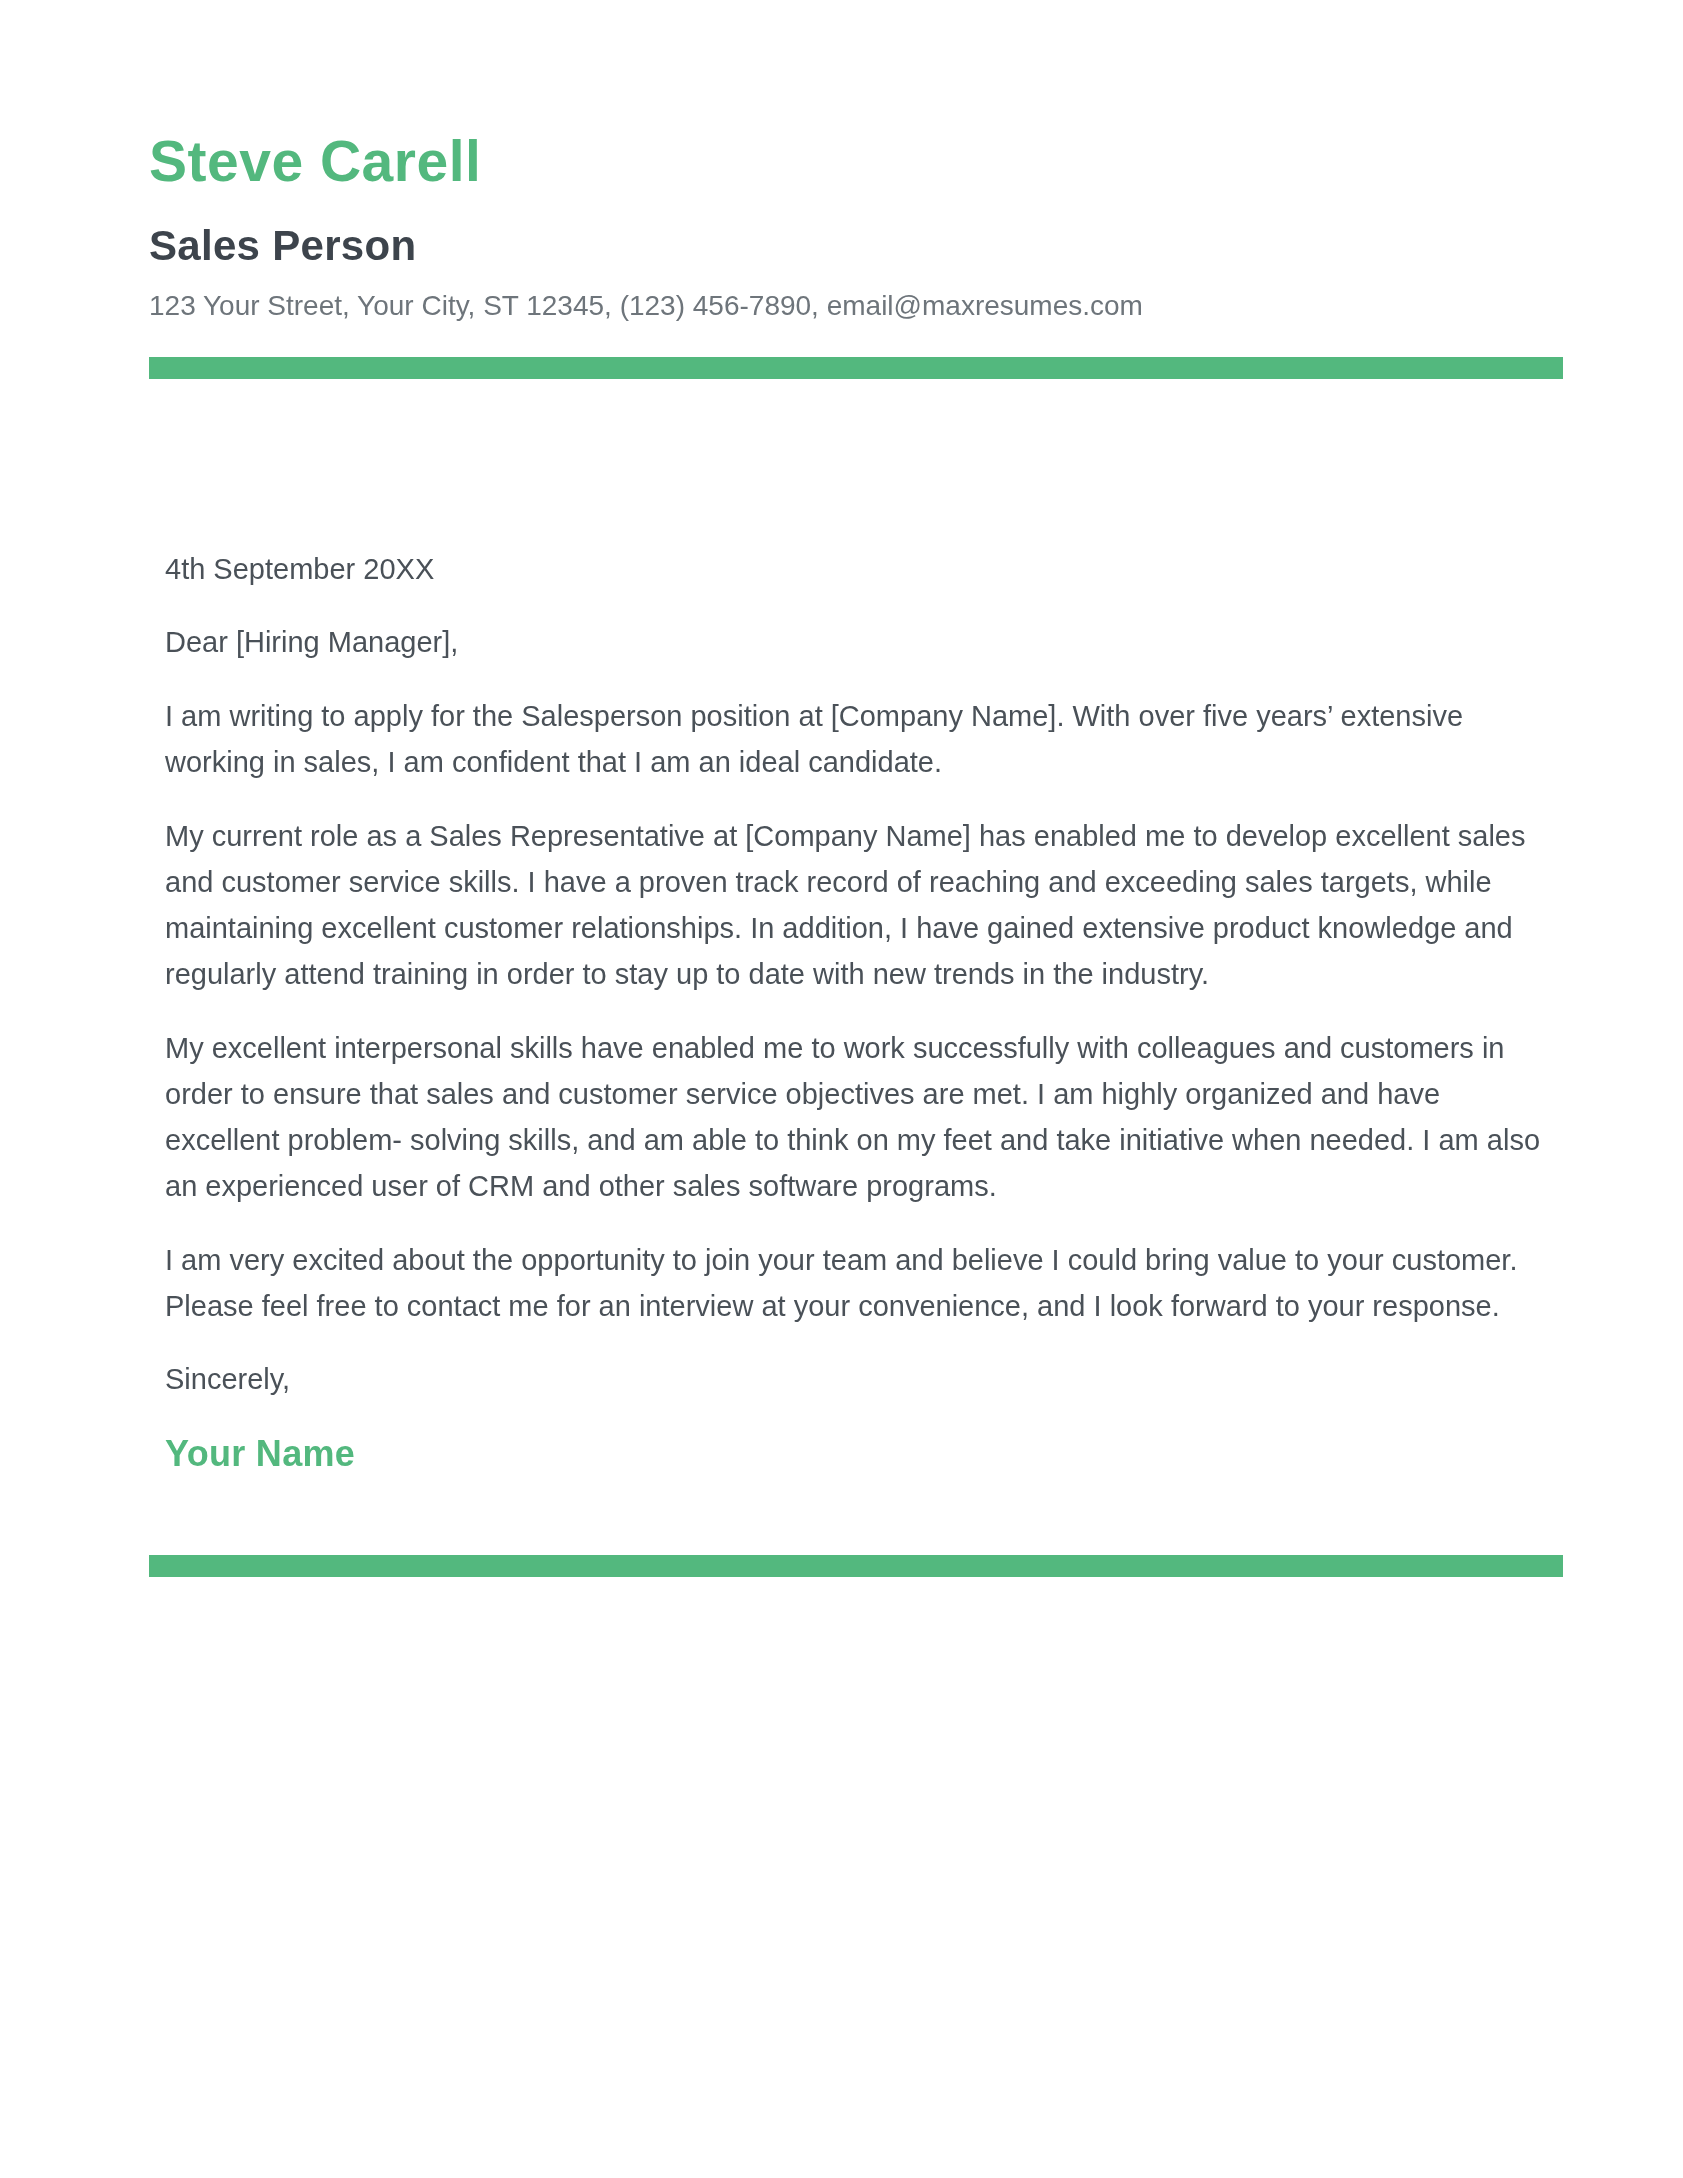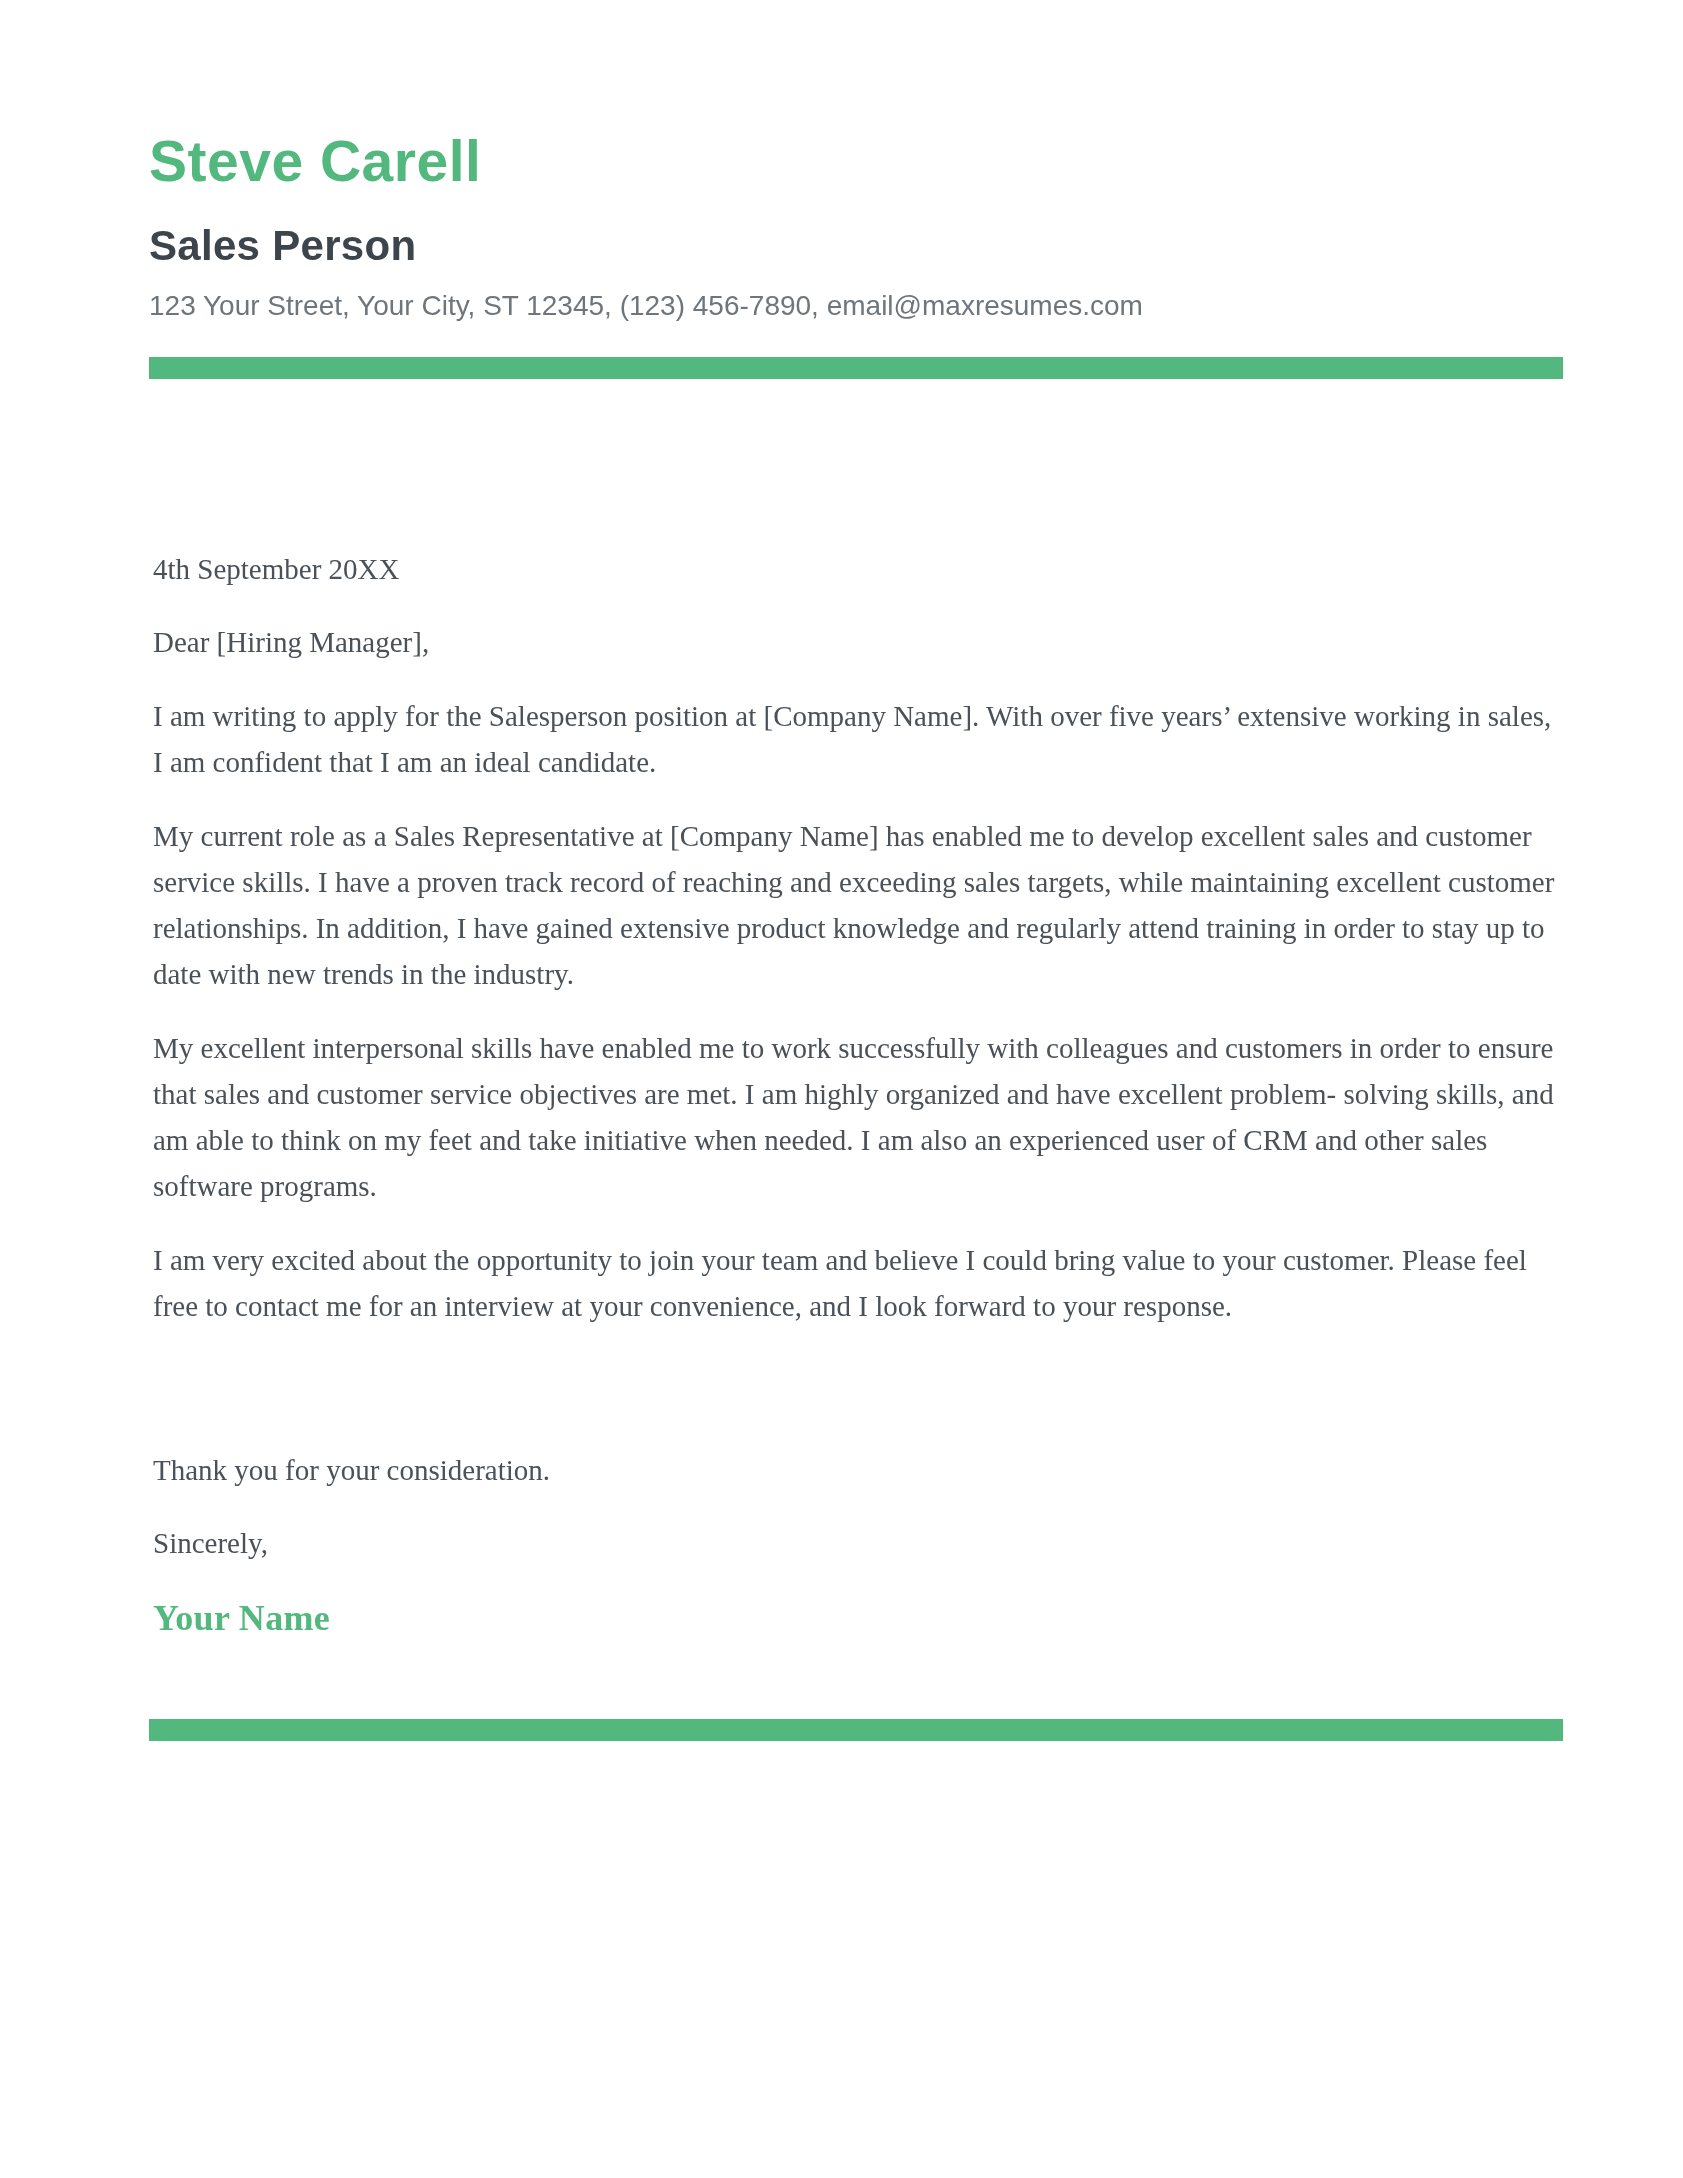--- a/index.html
+++ b/index.html
@@ -43,21 +43,21 @@
   }
   .divider {
     margin-top: 33px;
     width: 100%;
     height: 22px;
     background: var(--accent, #53b87e);
   }
   .divider.bottom {
     margin-top: 79px;
   }
-  .letter p { margin: 4px; font-family: Liberation Serif, serif; }
+  .letter p { margin: 16px; }
   .date {
     margin-top: 168px !important;
     font-size: 29px;
     line-height: 45px;
   }
   .recipient {
     margin-top: 59px;
   }
   .recipient p {
     font-size: 29px;
@@ -108,21 +108,20 @@
     <p class="date">4th September 20XX</p>
 
 
     <p class="salutation">Dear [Hiring Manager],</p>
 
     <p class="para">I am writing to apply for the Salesperson position at [Company Name]. With over five years’ extensive working in sales, I am confident that I am an ideal candidate.</p>
     <p class="para">My current role as a Sales Representative at [Company Name] has enabled me to develop excellent sales and customer service skills. I have a proven track record of reaching and exceeding sales targets, while maintaining excellent customer relationships. In addition, I have gained extensive product knowledge and regularly attend training in order to stay up to date with new trends in the industry.</p>
     <p class="para">My excellent interpersonal skills have enabled me to work successfully with colleagues and customers in order to ensure that sales and customer service objectives are met. I am highly organized and have excellent problem- solving skills, and am able to think on my feet and take initiative when needed. I am also an experienced user of CRM and other sales software programs.</p>
     <p class="para">I am very excited about the opportunity to join your team and believe I could bring value to your customer. Please feel free to contact me for an interview at your convenience, and I look forward to your response.</p>
 
-    <p class="thanks">Thank you for your consideration.</p>
     <p class="closing">Sincerely,</p>
     <p class="signature">Your Name</p>
   </main>
 
   <div class="divider bottom"></div>
 
 </div>
 
 
 </body></html>

